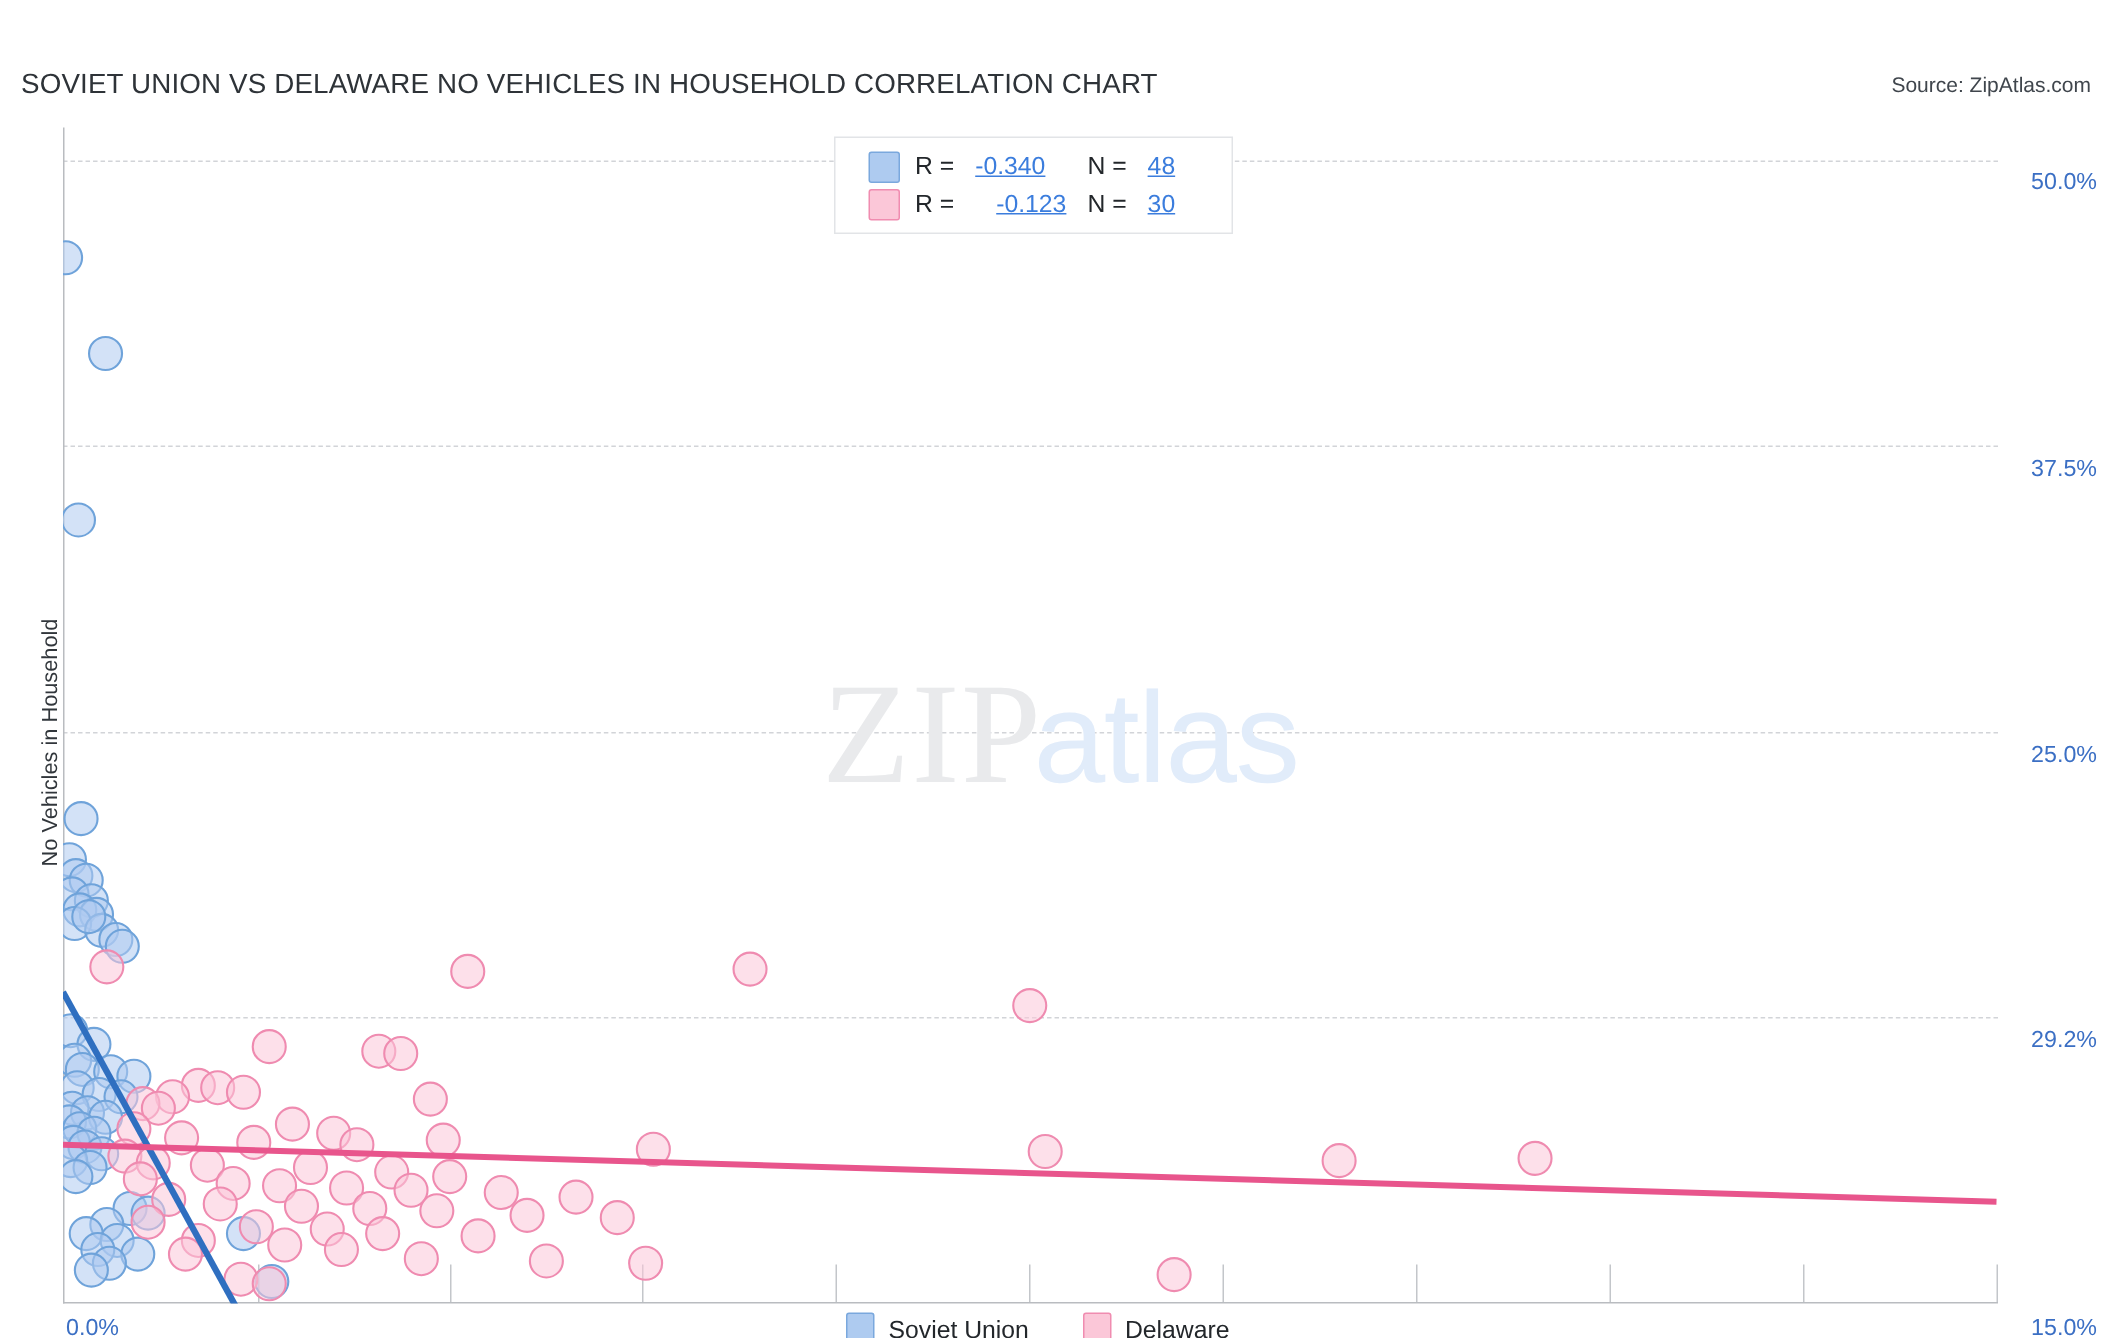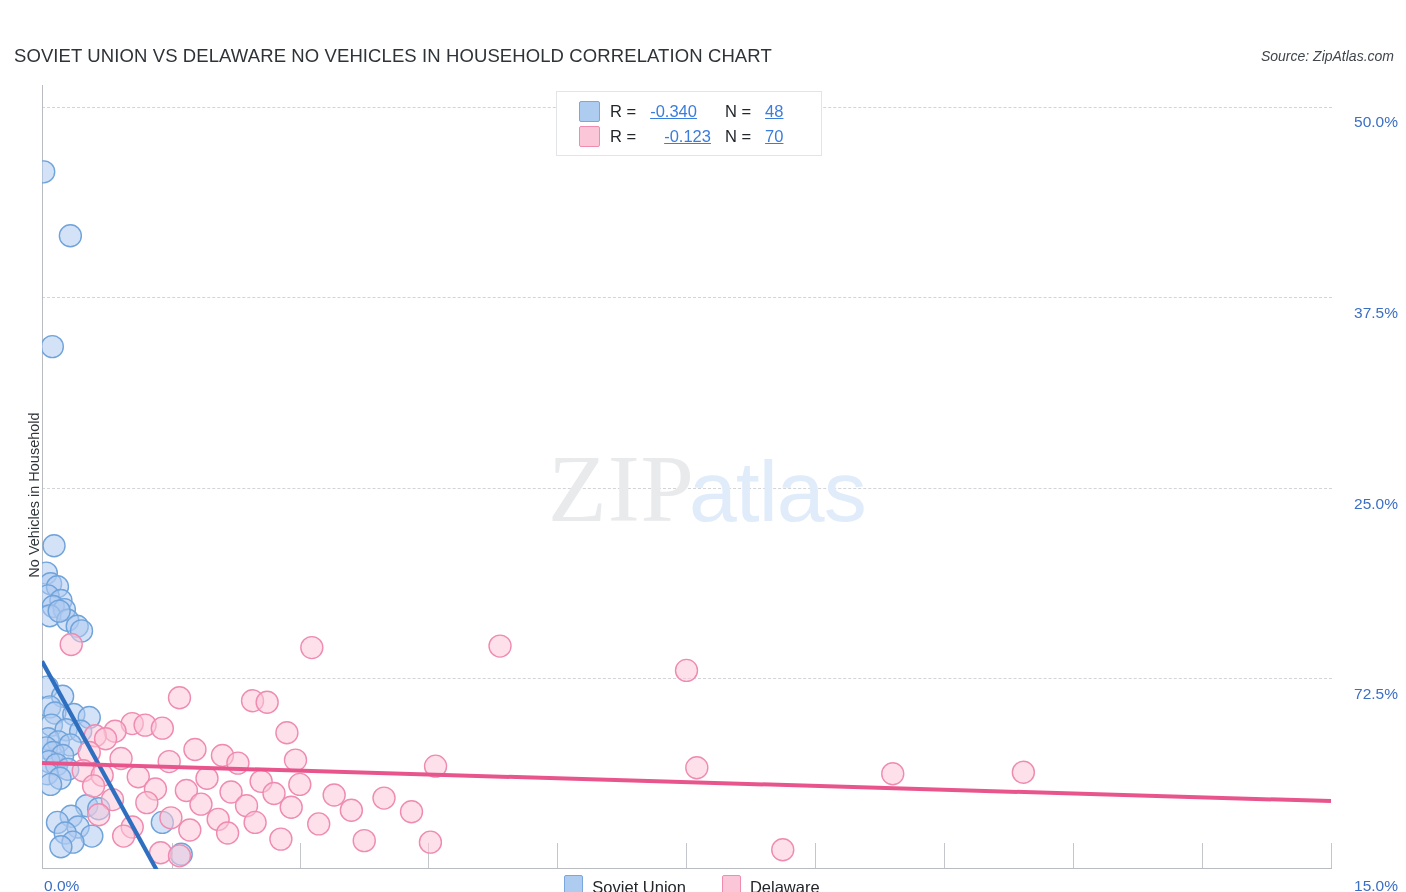--- a/index.html
+++ b/index.html
@@ -28,21 +28,20 @@
     font-size: 18.5px;
     color: #2e3338;
     letter-spacing: 0.1px;
     white-space: nowrap;
   }
   .source {
     position: absolute;
     right: 12px;
     top: 23px;
     font-size: 14px;
-    font-style: italic;
     color: #40464d;
     white-space: nowrap;
   }
   .ylabel {
     position: absolute;
     left: -116px;
     top: 462px;
     width: 300px;
     text-align: center;
     transform: rotate(-90deg);
@@ -214,21 +213,21 @@
   <div class="xtick" style="left:686px;"></div>
   <div class="xtick" style="left:815px;"></div>
   <div class="xtick" style="left:944px;"></div>
   <div class="xtick" style="left:1073px;"></div>
   <div class="xtick" style="left:1202px;"></div>
   <div class="xtick" style="left:1331px;"></div>
 
   <div class="ytick-label" style="top:88px;">50.0%</div>
   <div class="ytick-label" style="top:279px;text-align:right;">37.5%</div>
   <div class="ytick-label" style="top:470px;">25.0%</div>
-  <div class="ytick-label" style="top:660px;">72.5%</div>
+  <div class="ytick-label" style="top:660px;">29.2%</div>
 
   <div class="xtick-label left">0.0%</div>
   <div class="xtick-label right">15.0%</div>
 
   <div class="watermark">
     <span class="wm-zip">ZIP</span><span class="wm-atlas">atlas</span>
   </div>
 
   <svg class="points" id="points-svg">
       <defs>
@@ -366,21 +365,21 @@
     </div>
     <div class="stats-row">
       <span class="sw sw-pink"></span>
       <span class="lbl-black">R =</span>
       <span class="gap"></span>
         <span class="gap"></span>
       <span class="val-blue">-0.123</span>
       <span class="gap"></span>
       <span class="lbl-black">N =</span>
       <span class="gap"></span>
-      <span class="val-blue">70</span>
+      <span class="val-blue">30</span>
     </div>
   </div>
 
   <div class="legend-bottom">
     <div class="legend-item">
       <span class="legend-sw blue"></span>
       <span class="legend-text">Soviet Union</span>
     </div>
     <div class="legend-item">
       <span class="legend-sw pink"></span>

